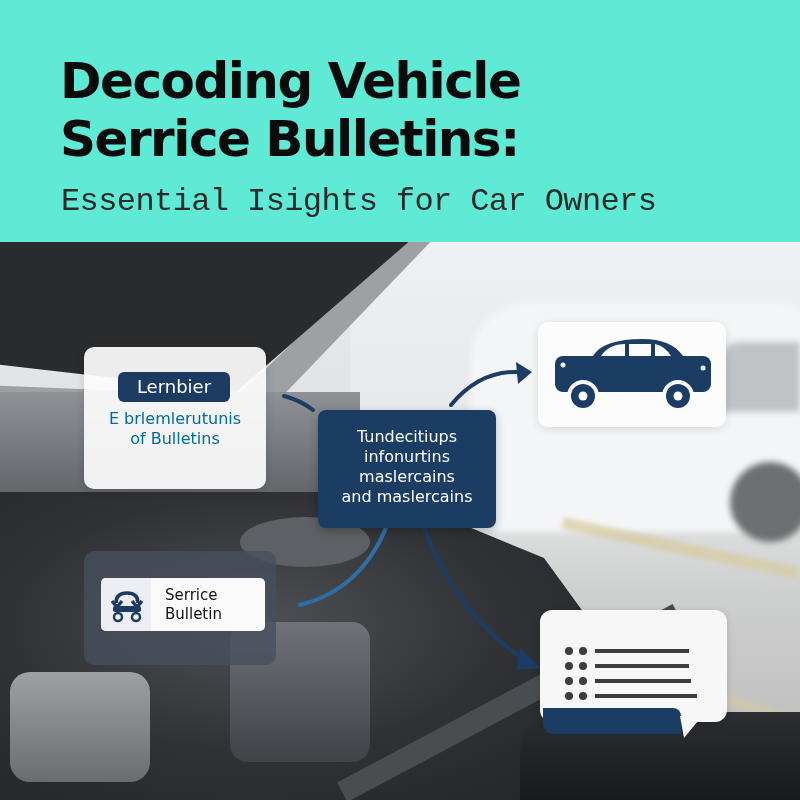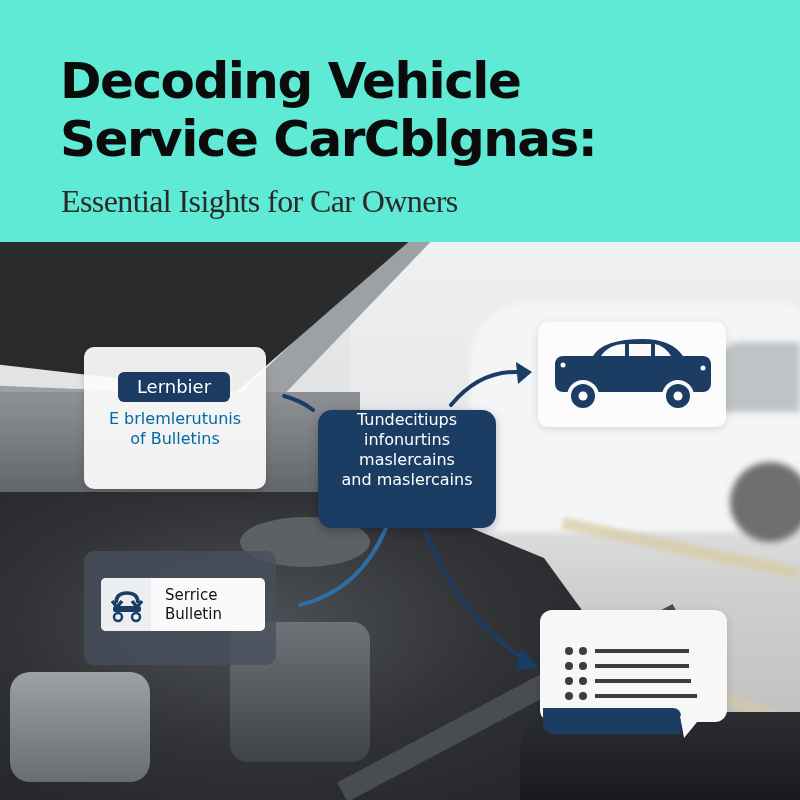--- a/index.html
+++ b/index.html
@@ -1,21 +1,21 @@
 <!DOCTYPE html>
 <html><head>
 <meta charset="utf-8">
 <style>
   * { box-sizing: border-box; margin: 0; padding: 0; }
   html, body { width: 800px; height: 800px; overflow: hidden; background: #fbfbfb; }
   body { position: relative; font-family: "Liberation Sans", sans-serif; }
 
   .header { position: absolute; left: 0; top: 0; width: 800px; height: 242px; background: #5eead4; }
   .title { position: absolute; left: 60px; top: 52px; font-family: "DejaVu Sans", sans-serif; font-weight: bold; font-size: 50px; line-height: 58px; color: #0b0b0b; letter-spacing: -1.5px; }
-  .subtitle { position: absolute; left: 61px; top: 183px; font-family: Liberation Serif, serif; font-size: 32px; color: #2a2a2a; letter-spacing: -0.6px; }
+  .subtitle { position: absolute; left: 61px; top: 183px; font-family: Liberation Mono, monospace; font-size: 32px; color: #2a2a2a; letter-spacing: -0.6px; }
 
   .photo { position: absolute; left: 0; top: 242px; width: 800px; height: 558px; overflow: hidden;
     background: linear-gradient(180deg, #e9eaeb 0%, #dfe0e1 40%, #c9cacb 70%, #b9babb 100%); }
   .bg-street { position: absolute; left: 350px; top: 0; width: 450px; height: 558px;
     background: linear-gradient(180deg, #eef0f1 0%, #e4e5e6 45%, #cfd0d0 62%, #b8b8b6 100%); }
   .road-line { position: absolute; left: 560px; top: 300px; width: 240px; height: 12px; background: #d8cba0; transform: rotate(12deg); opacity: .7; filter: blur(2px); }
   .road-line2 { position: absolute; left: 680px; top: 460px; width: 140px; height: 10px; background: #d8cba0; transform: rotate(18deg); opacity: .6; filter: blur(2px); }
   .van { position: absolute; left: 470px; top: 60px; width: 340px; height: 230px; background: #f4f5f6; border-radius: 60px 30px 20px 20px; filter: blur(3px); }
   .van-window { position: absolute; left: 720px; top: 100px; width: 80px; height: 70px; background: #bfc3c6; border-radius: 20px 0 0 0; filter: blur(3px); }
   .van-wheel { position: absolute; left: 730px; top: 220px; width: 80px; height: 80px; border-radius: 50%; background: #6d6f70; filter: blur(3px); }
@@ -32,21 +32,21 @@
   .engine-part3 { position: absolute; left: 240px; top: 275px; width: 130px; height: 50px; border-radius: 50%; background: #5d6064; }
   .grille-bar { position: absolute; left: 320px; top: 450px; width: 380px; height: 22px; background: #4a4d50; transform: rotate(-28deg); }
   .front-bumper { position: absolute; left: 520px; top: 470px; width: 300px; height: 100px; background: linear-gradient(180deg,#2c2e31,#15171a); border-radius: 40px 0 0 0; }
 
   .connector { position: absolute; left: 0; top: 0; width: 800px; height: 800px; pointer-events: none; }
 
   .card-learn { position: absolute; left: 84px; top: 347px; width: 182px; height: 142px; background: rgba(252,252,252,0.93); border-radius: 10px; box-shadow: 0 2px 8px rgba(0,0,0,0.15); }
   .learn-badge { position: absolute; left: 34px; top: 25px; width: 112px; height: 30px; background: #1b3b63; border-radius: 6px; color: #fff; font-size: 18px; text-align: center; line-height: 30px; font-family: "DejaVu Sans", sans-serif; }
   .learn-text { position: absolute; left: 0; top: 62px; width: 182px; text-align: center; font-size: 16px; line-height: 20px; color: #0369a1; font-family: "DejaVu Sans", sans-serif; }
 
-  .card-center { position: absolute; left: 318px; top: 410px; width: 178px; height: 118px; background: #1b3d64; border-radius: 14px; box-shadow: 0 3px 10px rgba(0,0,0,0.25); color: #fff; text-align: center; font-family: "DejaVu Sans", sans-serif; font-size: 16px; line-height: 20px; }
+  .card-center { position: absolute; left: 318px; top: 410px; width: 178px; height: 118px; background: #1b3d64; border-radius: 8px; box-shadow: 0 3px 10px rgba(0,0,0,0.25); color: #fff; text-align: center; font-family: "DejaVu Sans", sans-serif; font-size: 16px; line-height: 20px; padding-top: 17px; }
 
   .card-car { position: absolute; left: 538px; top: 322px; width: 188px; height: 105px; background: rgba(252,252,252,0.97); border-radius: 10px; box-shadow: 0 2px 8px rgba(0,0,0,0.12); }
   .car-icon { position: absolute; left: 15px; top: 12px; }
 
   .card-bulletin-wrap { position: absolute; left: 84px; top: 551px; width: 192px; height: 114px; background: rgba(70,80,92,0.78); border-radius: 10px; }
   .bulletin-inner { position: absolute; left: 17px; top: 27px; width: 164px; height: 53px; background: #fafafa; border-radius: 5px; }
   .bulletin-icon-box { position: absolute; left: 0; top: 0; width: 50px; height: 53px; background: #eceef1; border-radius: 5px 0 0 5px; }
   .bulletin-icon { position: absolute; left: 8px; top: 9px; }
   .bulletin-text { position: absolute; left: 64px; top: 8px; font-family: "DejaVu Sans", sans-serif; font-size: 15px; line-height: 19px; color: #111; }
 
@@ -56,21 +56,21 @@
   .list-dot { position: absolute; top: 0; width: 8px; height: 8px; border-radius: 50%; background: #3b3d40; }
   .list-line { position: absolute; left: 30px; top: 2px; height: 4px; background: #3b3d40; }
   .list-bar { position: absolute; left: 3px; top: 98px; width: 138px; height: 26px; background: #1b3d64; border-radius: 0 8px 0 10px; }
 </style>
 </head>
 <body>
 
 <div class="header">
   <div class="title">
     <div>Decoding Vehicle</div>
-    <div>Service CarCblgnas:</div>
+    <div>Serrice Bulletins:</div>
   </div>
   <div class="subtitle">Essential Isights for Car Owners</div>
 </div>
 
 <div class="photo">
   <div class="bg-street"></div>
   <div class="van"></div>
   <div class="van-window"></div>
   <div class="van-wheel"></div>
   <div class="road-line"></div>

